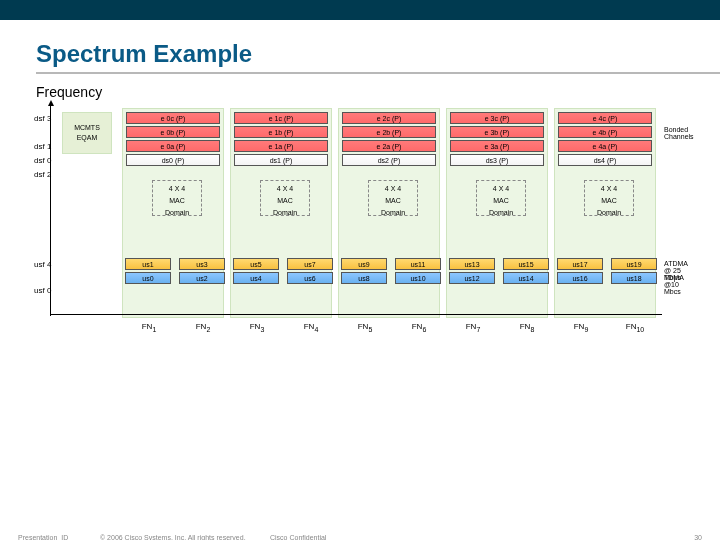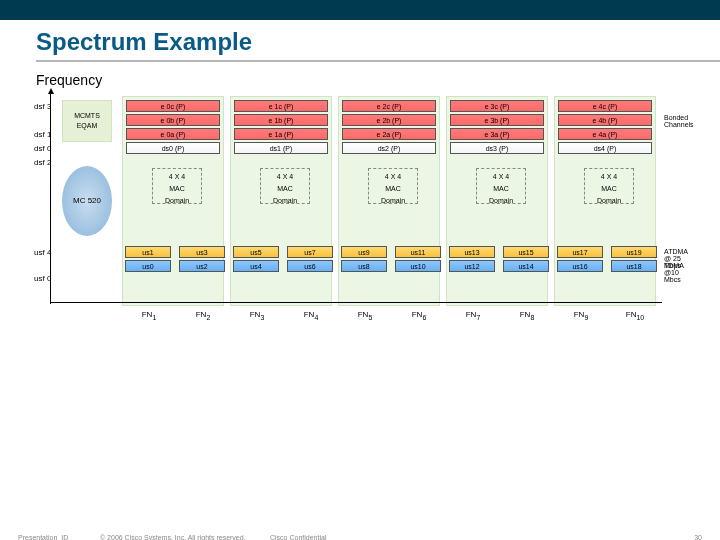--- a/index.html
+++ b/index.html
@@ -1,17 +1,17 @@
 <!DOCTYPE html>
 <html><head>
 <meta charset="utf-8">
 <style>
   html,body{margin:0;padding:0;width:720px;height:540px;font-family:Arial,Helvetica,sans-serif;background:#fff;color:#000;overflow:hidden}
   .topbar{height:20px;background:#003a50;width:100%}
-  .title{font-size:24px;color:#0a5a86;font-weight:bold;padding:8px 0 4px 36px}
+  .title{font-size:24px;color:#0a5a86;font-weight:bold;padding:20px 0 4px 36px}
   .title-rule{height:2px;background:#b8b8b8;margin:0 0 8px 36px}
   .stage{position:relative;margin-left:36px;width:660px;height:280px}
   .axis-label{position:absolute;font-size:14px}
   .rowlab{position:absolute;font-size:8px;left:-28px;width:26px;text-align:left}
   .arrow-y{position:absolute;left:12px;top:18px;width:0;height:0;border-left:3px solid transparent;border-right:3px solid transparent;border-bottom:6px solid #000}
   .arrow-y-line{position:absolute;left:14px;top:24px;width:1px;height:210px;background:#000}
   .ds-box{position:absolute;height:12px;border:1px solid #555;background:linear-gradient(#fff,#f4f4f4);font-size:7px;text-align:center;line-height:12px;box-sizing:border-box;overflow:hidden}
   .ds-box.red{background:linear-gradient(#ff7a7a,#ff6a6a)}
   .us-box{position:absolute;height:12px;border:1px solid #555;font-size:7px;text-align:center;line-height:12px;box-sizing:border-box;background:#fff}
   .us-box.atdma{background:linear-gradient(#ffd970,#f8c140)}
@@ -39,21 +39,20 @@
 
 <div class="stage" id="stage">
   <div class="axis-label" style="left:0;top:2px">Frequency</div>
   <div class="arrow-y"></div>
   <div class="arrow-y-line"></div>
 
   <div class="mcmts">
     <div>MCMTS</div>
     <div>EQAM</div>
   </div>
-  <div class="mc520">MC 520</div>
 <div class="rowlab" style="top: 32px; left: -2px;">dsf 3</div>
     <div class="rowlab" style="top: 46px; left: -2px; margin-top: 42px;">dsf 2</div>
     <div class="rowlab" style="top: 60px; left: -2px;">dsf 1</div>
     <div class="rowlab" style="top: 74px; left: -2px;">dsf 0</div>
     <div class="rowlab" style="top: 178px; left: -2px;">usf 4</div>
     <div class="rowlab" style="top: 204px; left: -2px;">usf 0</div>
     <div class="col-band" style="left: 86px; width: 102px;"></div>
     <div class="ds-box red" style="left: 90px; width: 94px; top: 30px;">e 0c (P)</div>
     <div class="ds-box red" style="left: 90px; width: 94px; top: 44px;">e 0b (P)</div>
     <div class="ds-box red" style="left: 90px; width: 94px; top: 58px;">e 0a (P)</div>

